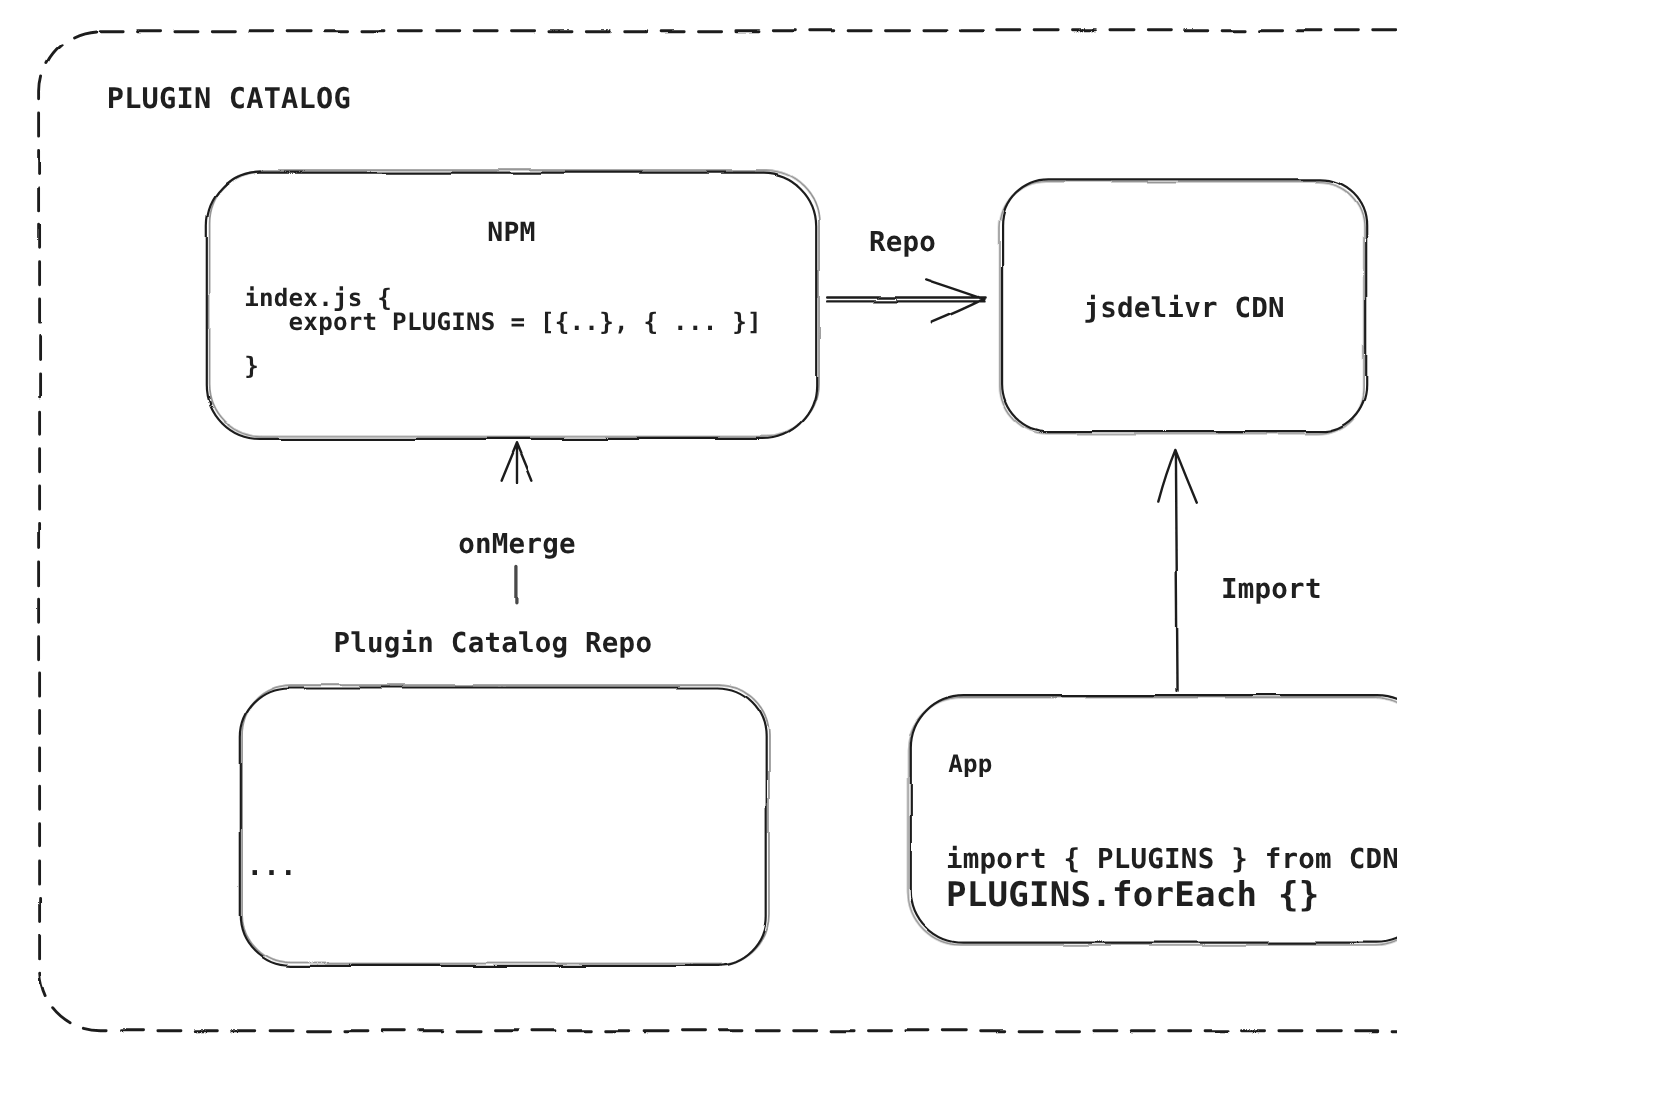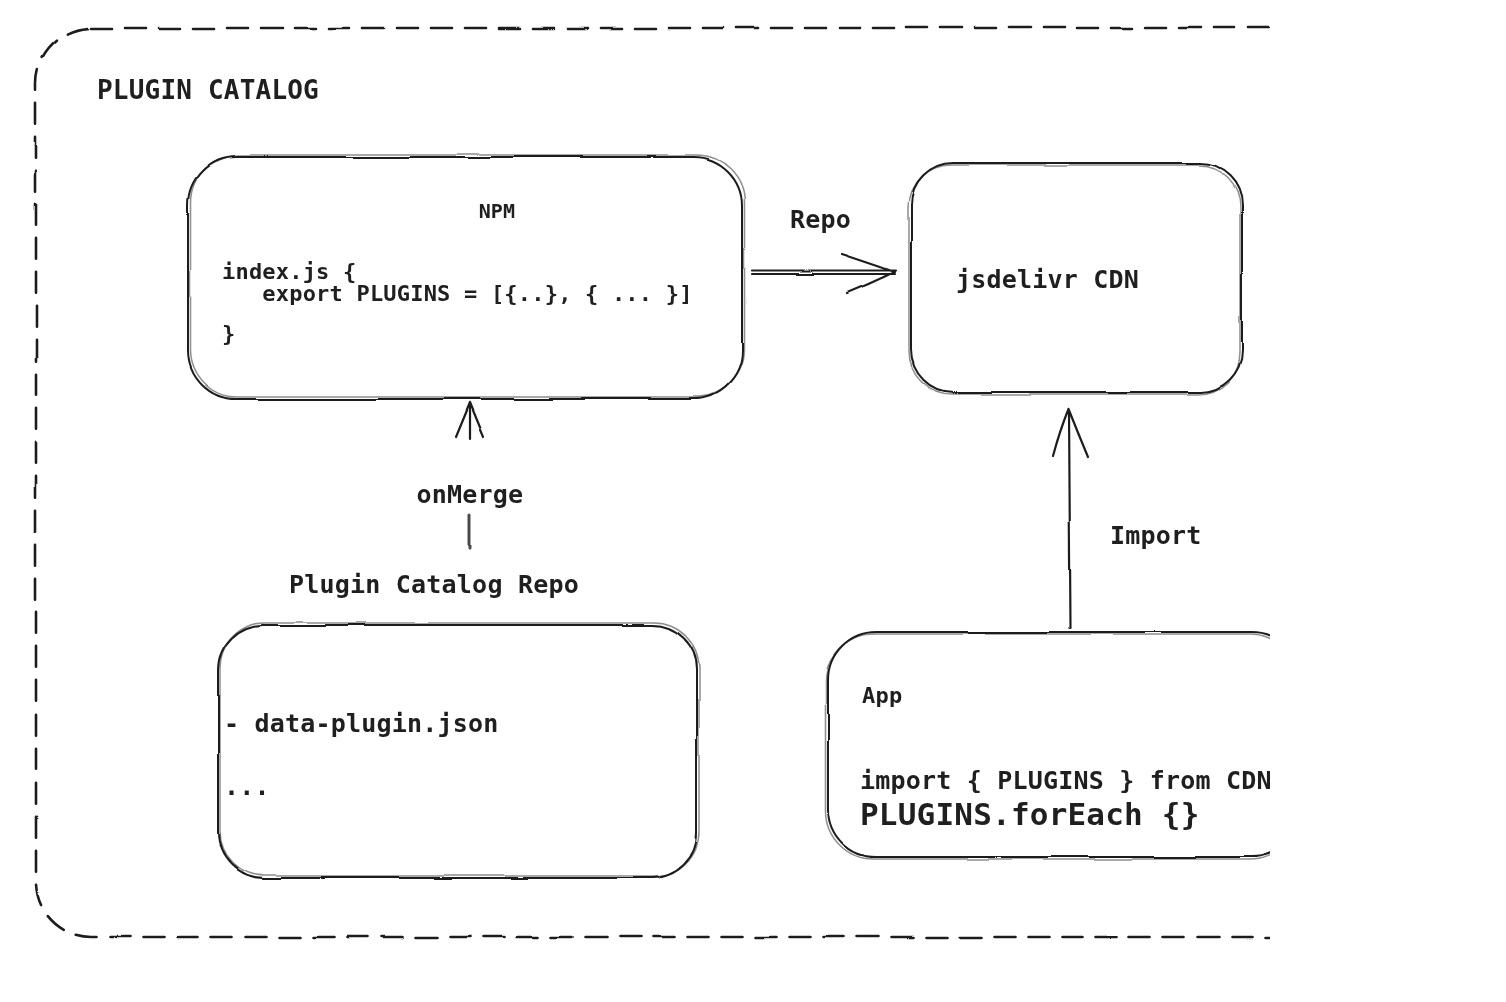--- a/index.html
+++ b/index.html
@@ -64,33 +64,32 @@
       <path class="sk sk-arrow" d="M470 439 V404 M456 437 L470 403 M484 437 L470 403"></path>
 
       <path class="sk sk-seg" d="M469 515 V548"></path>
 
       <path class="sk sk-arrow" d="M1070.5 628 L1069 410 M1053 456 Q1060 430 1068.5 409 M1068.5 409 Q1078 433 1088 457"></path>
     </g>
   </svg>
 
   <div class="lbl" style="left:97px; top:73px; font-size:26px; line-height:34px;">PLUGIN CATALOG</div>
 
-  <div class="lbl center" style="left:188px; top:196px; width:554px; font-size:20px; line-height:30px;padding-left:32px;">NPM</div>
+  <div class="lbl center" style="left:188px; top:196px; width:554px; font-size:24px; line-height:30px;">NPM</div>
   <div class="lbl" style="left:222px; top:256px; font-size:22px; line-height:31px;">index.js {</div>
   <div class="lbl" style="left:222px; top:278px; font-size:22px; line-height:31px;">   export PLUGINS = [{..}, { ... }]</div>
   <div class="lbl" style="left:222px; top:318px; font-size:22px; line-height:31px;">}</div>
 
   <div class="lbl" style="left:790px; top:204px; font-size:25px; line-height:31px;">Repo</div>
 
-  <div class="lbl center" style="left:882px; top:264px; width:331px; font-size:25px; line-height:31px;">jsdelivr CDN</div>
+  <div class="lbl center" style="left:911px; top:264px; width:331px; font-size:25px; line-height:31px;">jsdelivr CDN</div>
 
   <div class="lbl center" style="left:319px; top:479px; width:302px; font-size:25px; line-height:31px;">onMerge</div>
 
-  <div class="lbl center" style="left:284px; top:569px; width:300px; font-size:25px; line-height:31px;">Plugin Catalog Repo</div>
-  <div class="lbl" style="left:224px; top:708px; font-size:25px; line-height:31.5px;">- data-plugin.json</div>
+  <div class="lbl center" style="left:298px; top:569px; width:300px; font-size:25px; line-height:31px;">Plugin Catalog Repo</div>
   <div class="lbl" style="left:224px; top:771px; font-size:25px; line-height:31.5px;">...</div>
 
   <div class="lbl" style="left:862px; top:682px; font-size:22px; line-height:28px;">App</div>
   <div class="lbl" style="left:860px; top:737px; font-size:25px; line-height:31px;margin-top:28px;">import { PLUGINS } from CDN</div>
   <div class="lbl" style="left:860px; top:799px; font-size:31px; line-height:31px;">PLUGINS.forEach {}</div>
 
   <div class="lbl" style="left:1110px; top:520px; font-size:25px; line-height:31px;">Import</div>
 
 </div>
 

